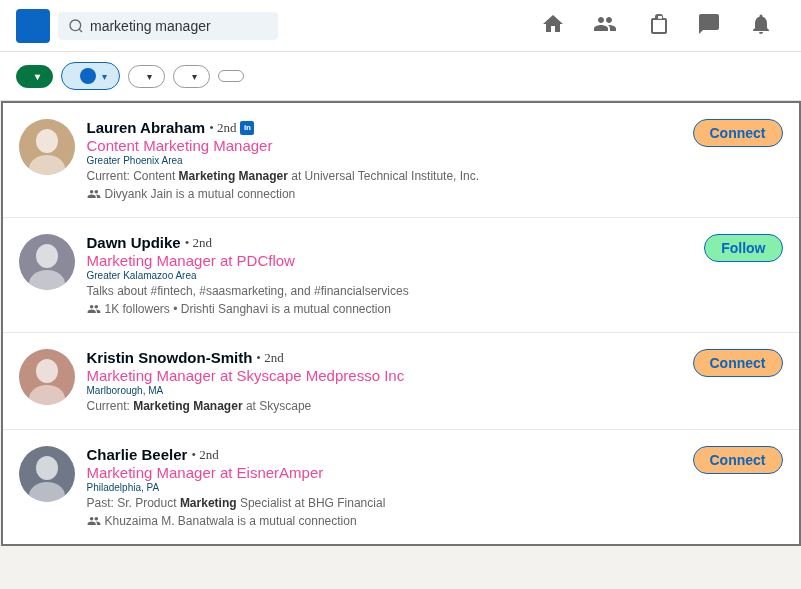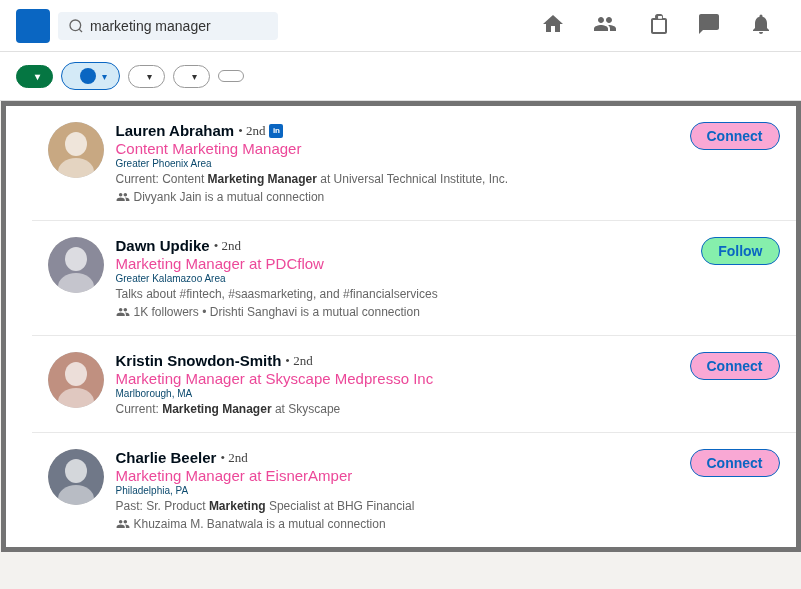--- a/index.html
+++ b/index.html
@@ -96,23 +96,22 @@
     }
 
     
     .main {
       max-width: 800px;
       margin: 0 auto;
       padding: 0;
     }
     .results-container {
       background: #fff;
-      border: 5px solid #737373;
+      border: 2px solid #737373;
       border-radius: 0;
-      padding-left: 26px;
     }
 
     
     .person-card {
       display: flex;
       align-items: flex-start;
       padding: 16px;
       border-bottom: 1px solid #e8e8e8;
       gap: 12px;
     }
@@ -147,21 +146,21 @@
     .mutual-connection {
       display: flex; align-items: flex-start; gap: 4px;
       font-size: 12px; color: #666; margin-top: 4px;
     }
 
     .action-area { display: flex; align-items: center; flex-shrink: 0; }
     .connect-btn {
       border: 1px solid #0a66c2;
       border-radius: 20px;
       padding: 5px 16px;
-      background: #f9a8d4;
+      background: #fdba74;
       color: #0a66c2;
       font-size: 14px;
       font-weight: 600;
       cursor: pointer;
     }
     .follow-btn {
       border: 1px solid #0a66c2;
       border-radius: 20px;
       padding: 5px 16px;
       background: #86efac;

